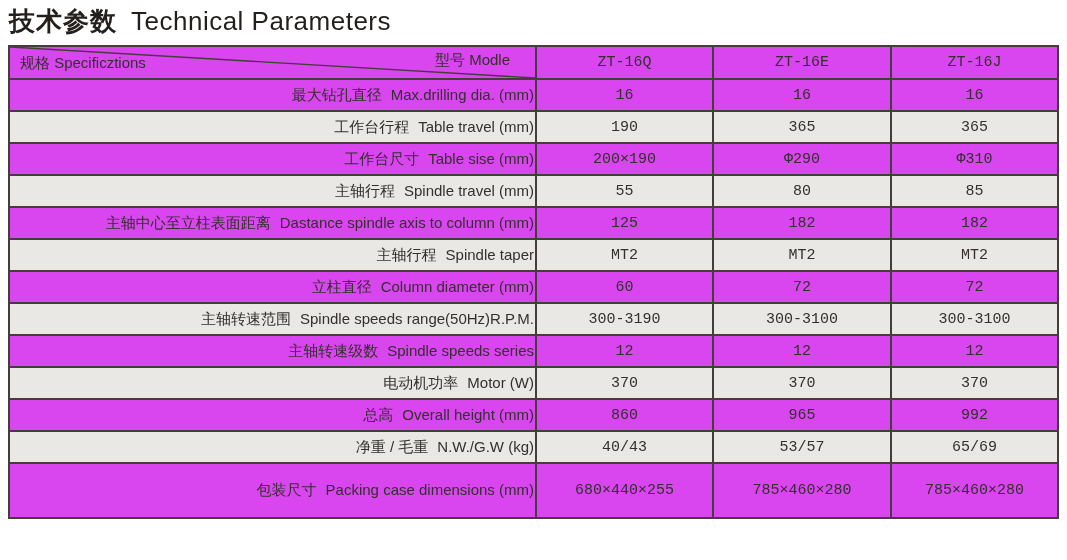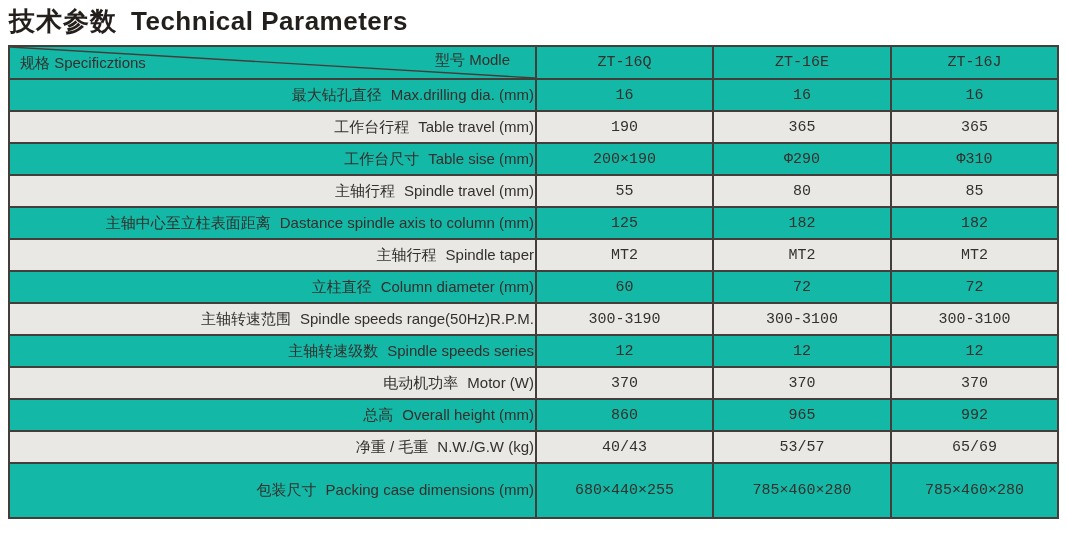--- a/index.html
+++ b/index.html
@@ -18,21 +18,21 @@
   .title {
     position: absolute;
     left: 9px;
     top: 4px;
     font-size: 26px;
     line-height: 34px;
     color: #231f1c;
     white-space: nowrap;
   }
   .title .zh { font-weight: bold; letter-spacing: 1px; }
-  .title .en { font-weight: bold; margin-left: 14px; letter-spacing: 0.5px; }
+  .title .en { font-weight: normal; margin-left: 14px; letter-spacing: 0.5px; }
 
   
   table.params {
     position: absolute;
     left: 8px;
     top: 45px;
     width: 1049px;
     border-collapse: collapse;
     table-layout: fixed;
     font-size: 15px;
@@ -40,21 +40,21 @@
   }
   col.c0 { width: 527px; }
   col.c1 { width: 177px; }
   col.c2 { width: 178px; }
   col.c3 { width: 167px; }
 
   table.params th,
   table.params td {
     border: 2px solid #443e3b;
     vertical-align: middle;
-    background: #14b8a6;
+    background: #d946ef;
     overflow: hidden;
   }
 
   thead tr { height: 33px; }
   tbody tr { height: 32px; }
   tbody tr:last-child { height: 55px; }
 
   thead th { background: #e9e8e5; font-weight: normal; }
   tbody tr:nth-child(even) td { background: #e9e8e5; }
 

